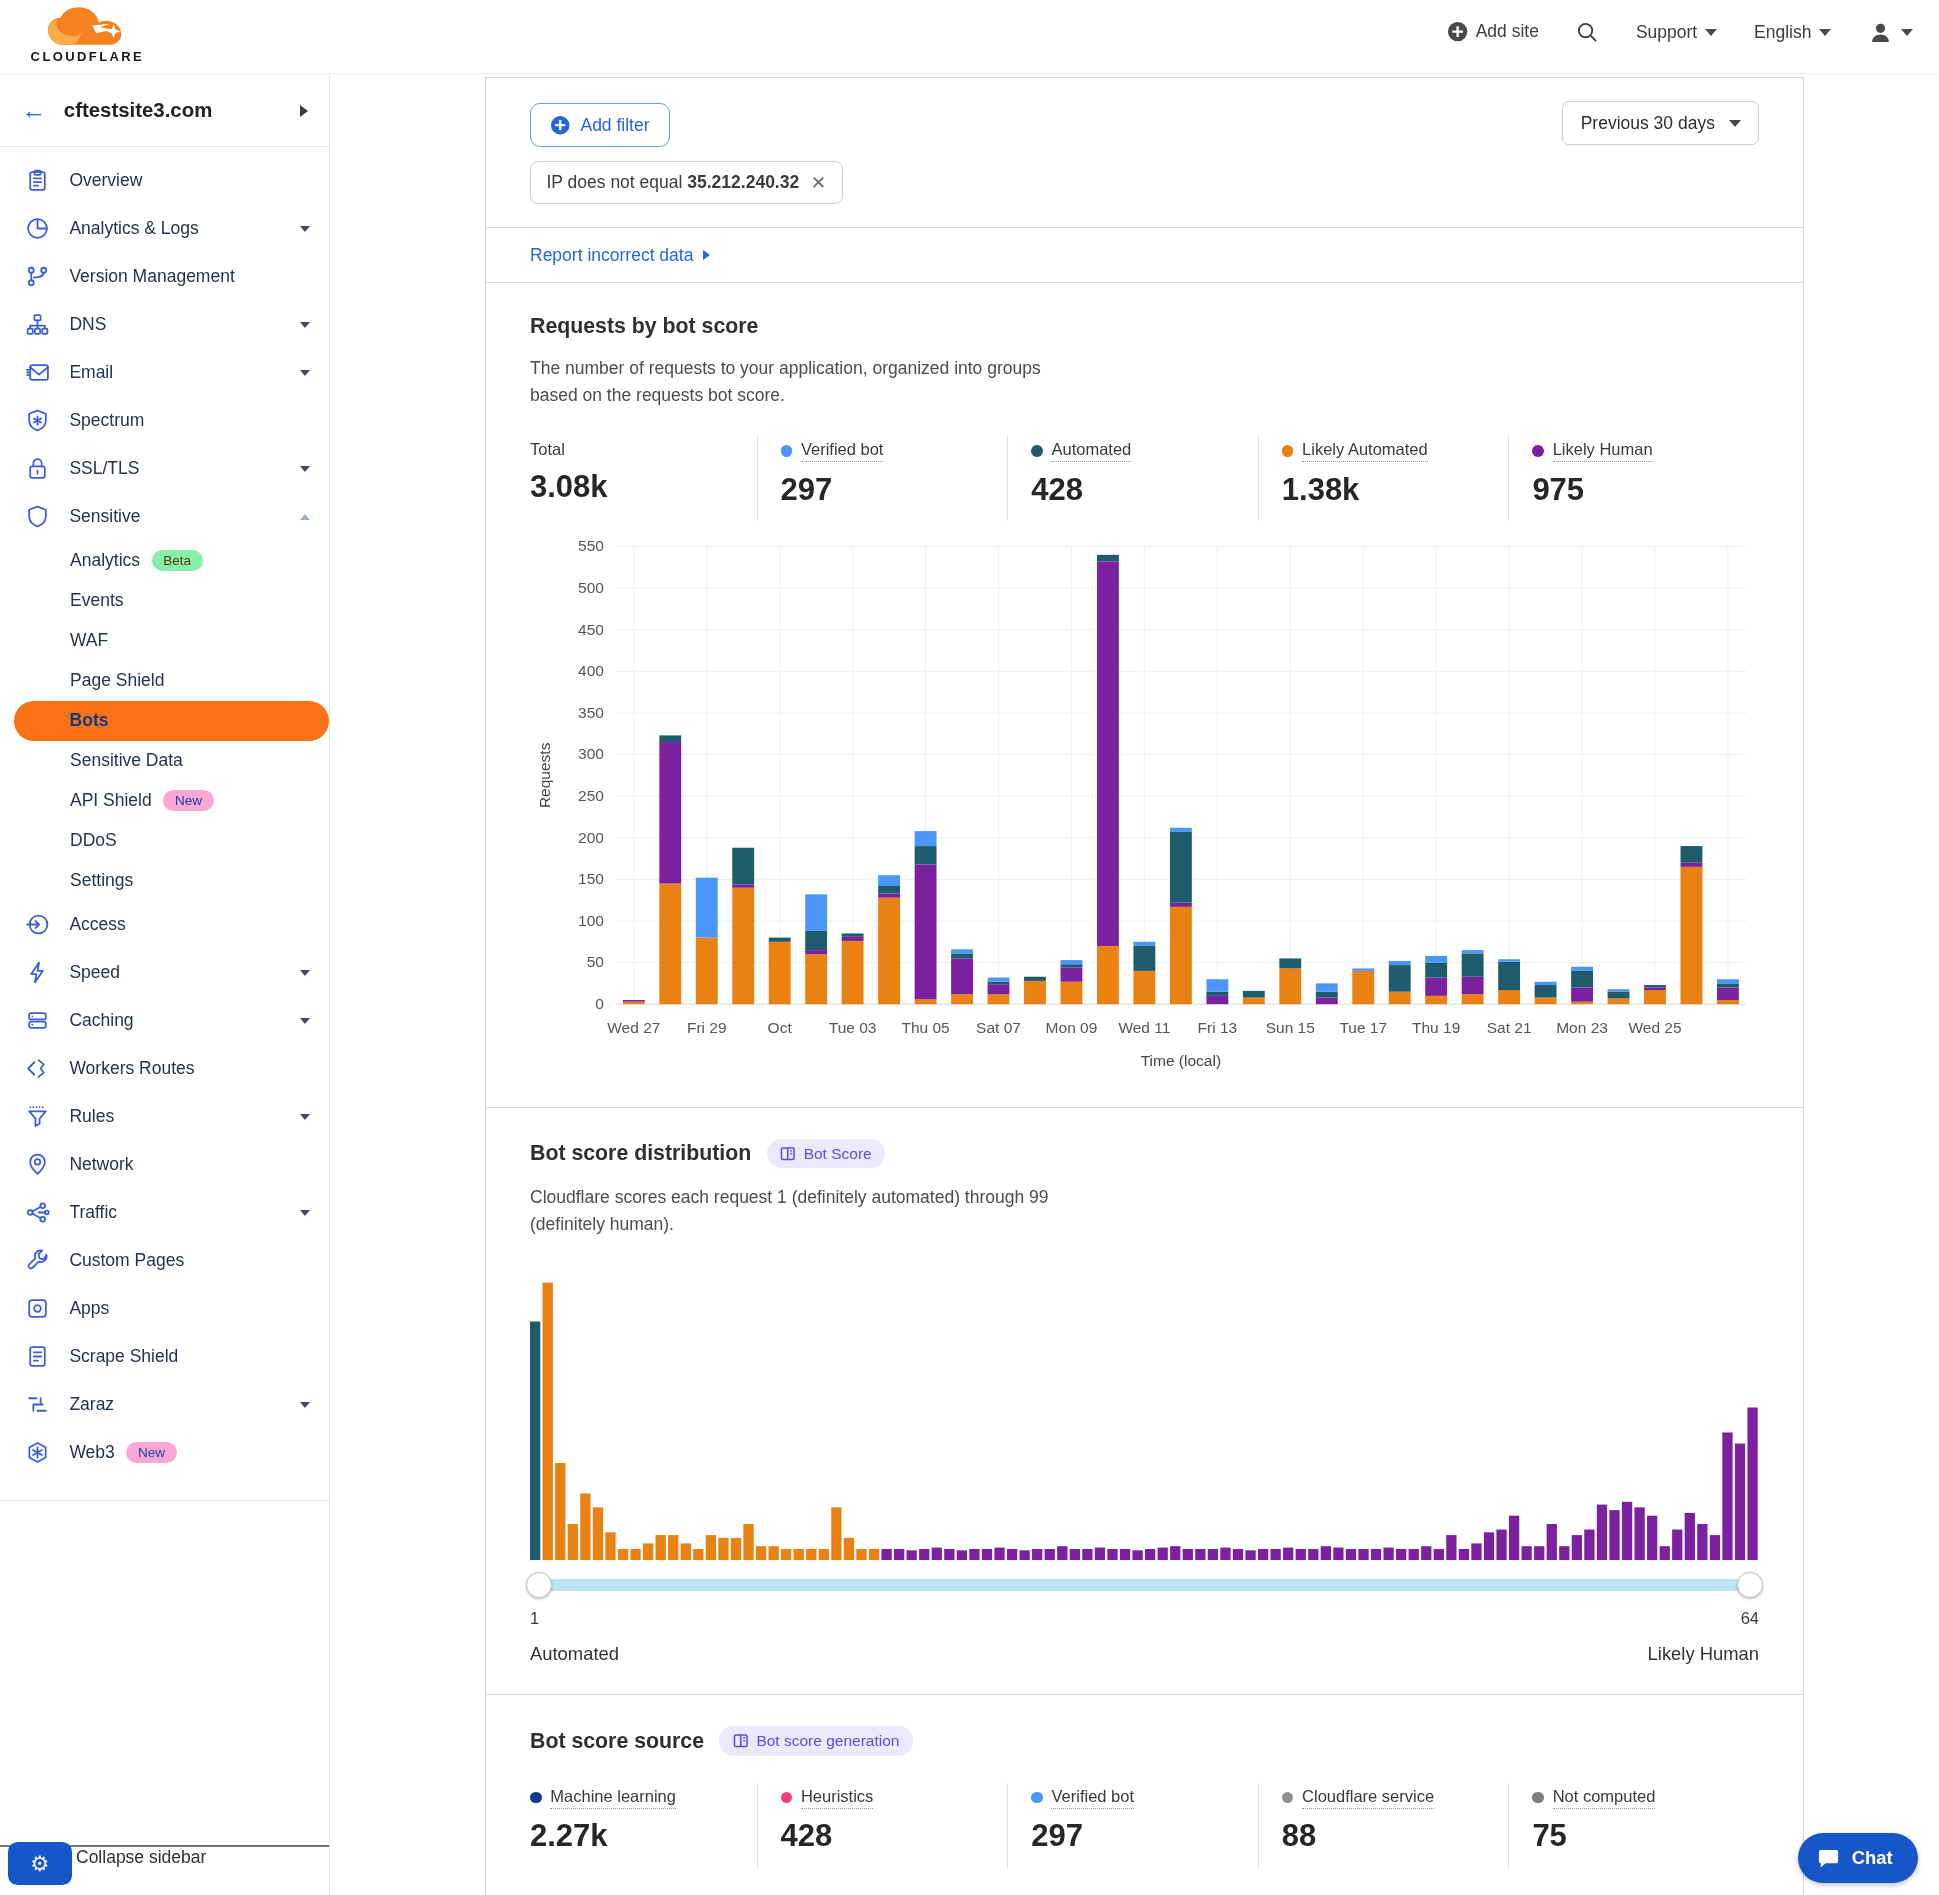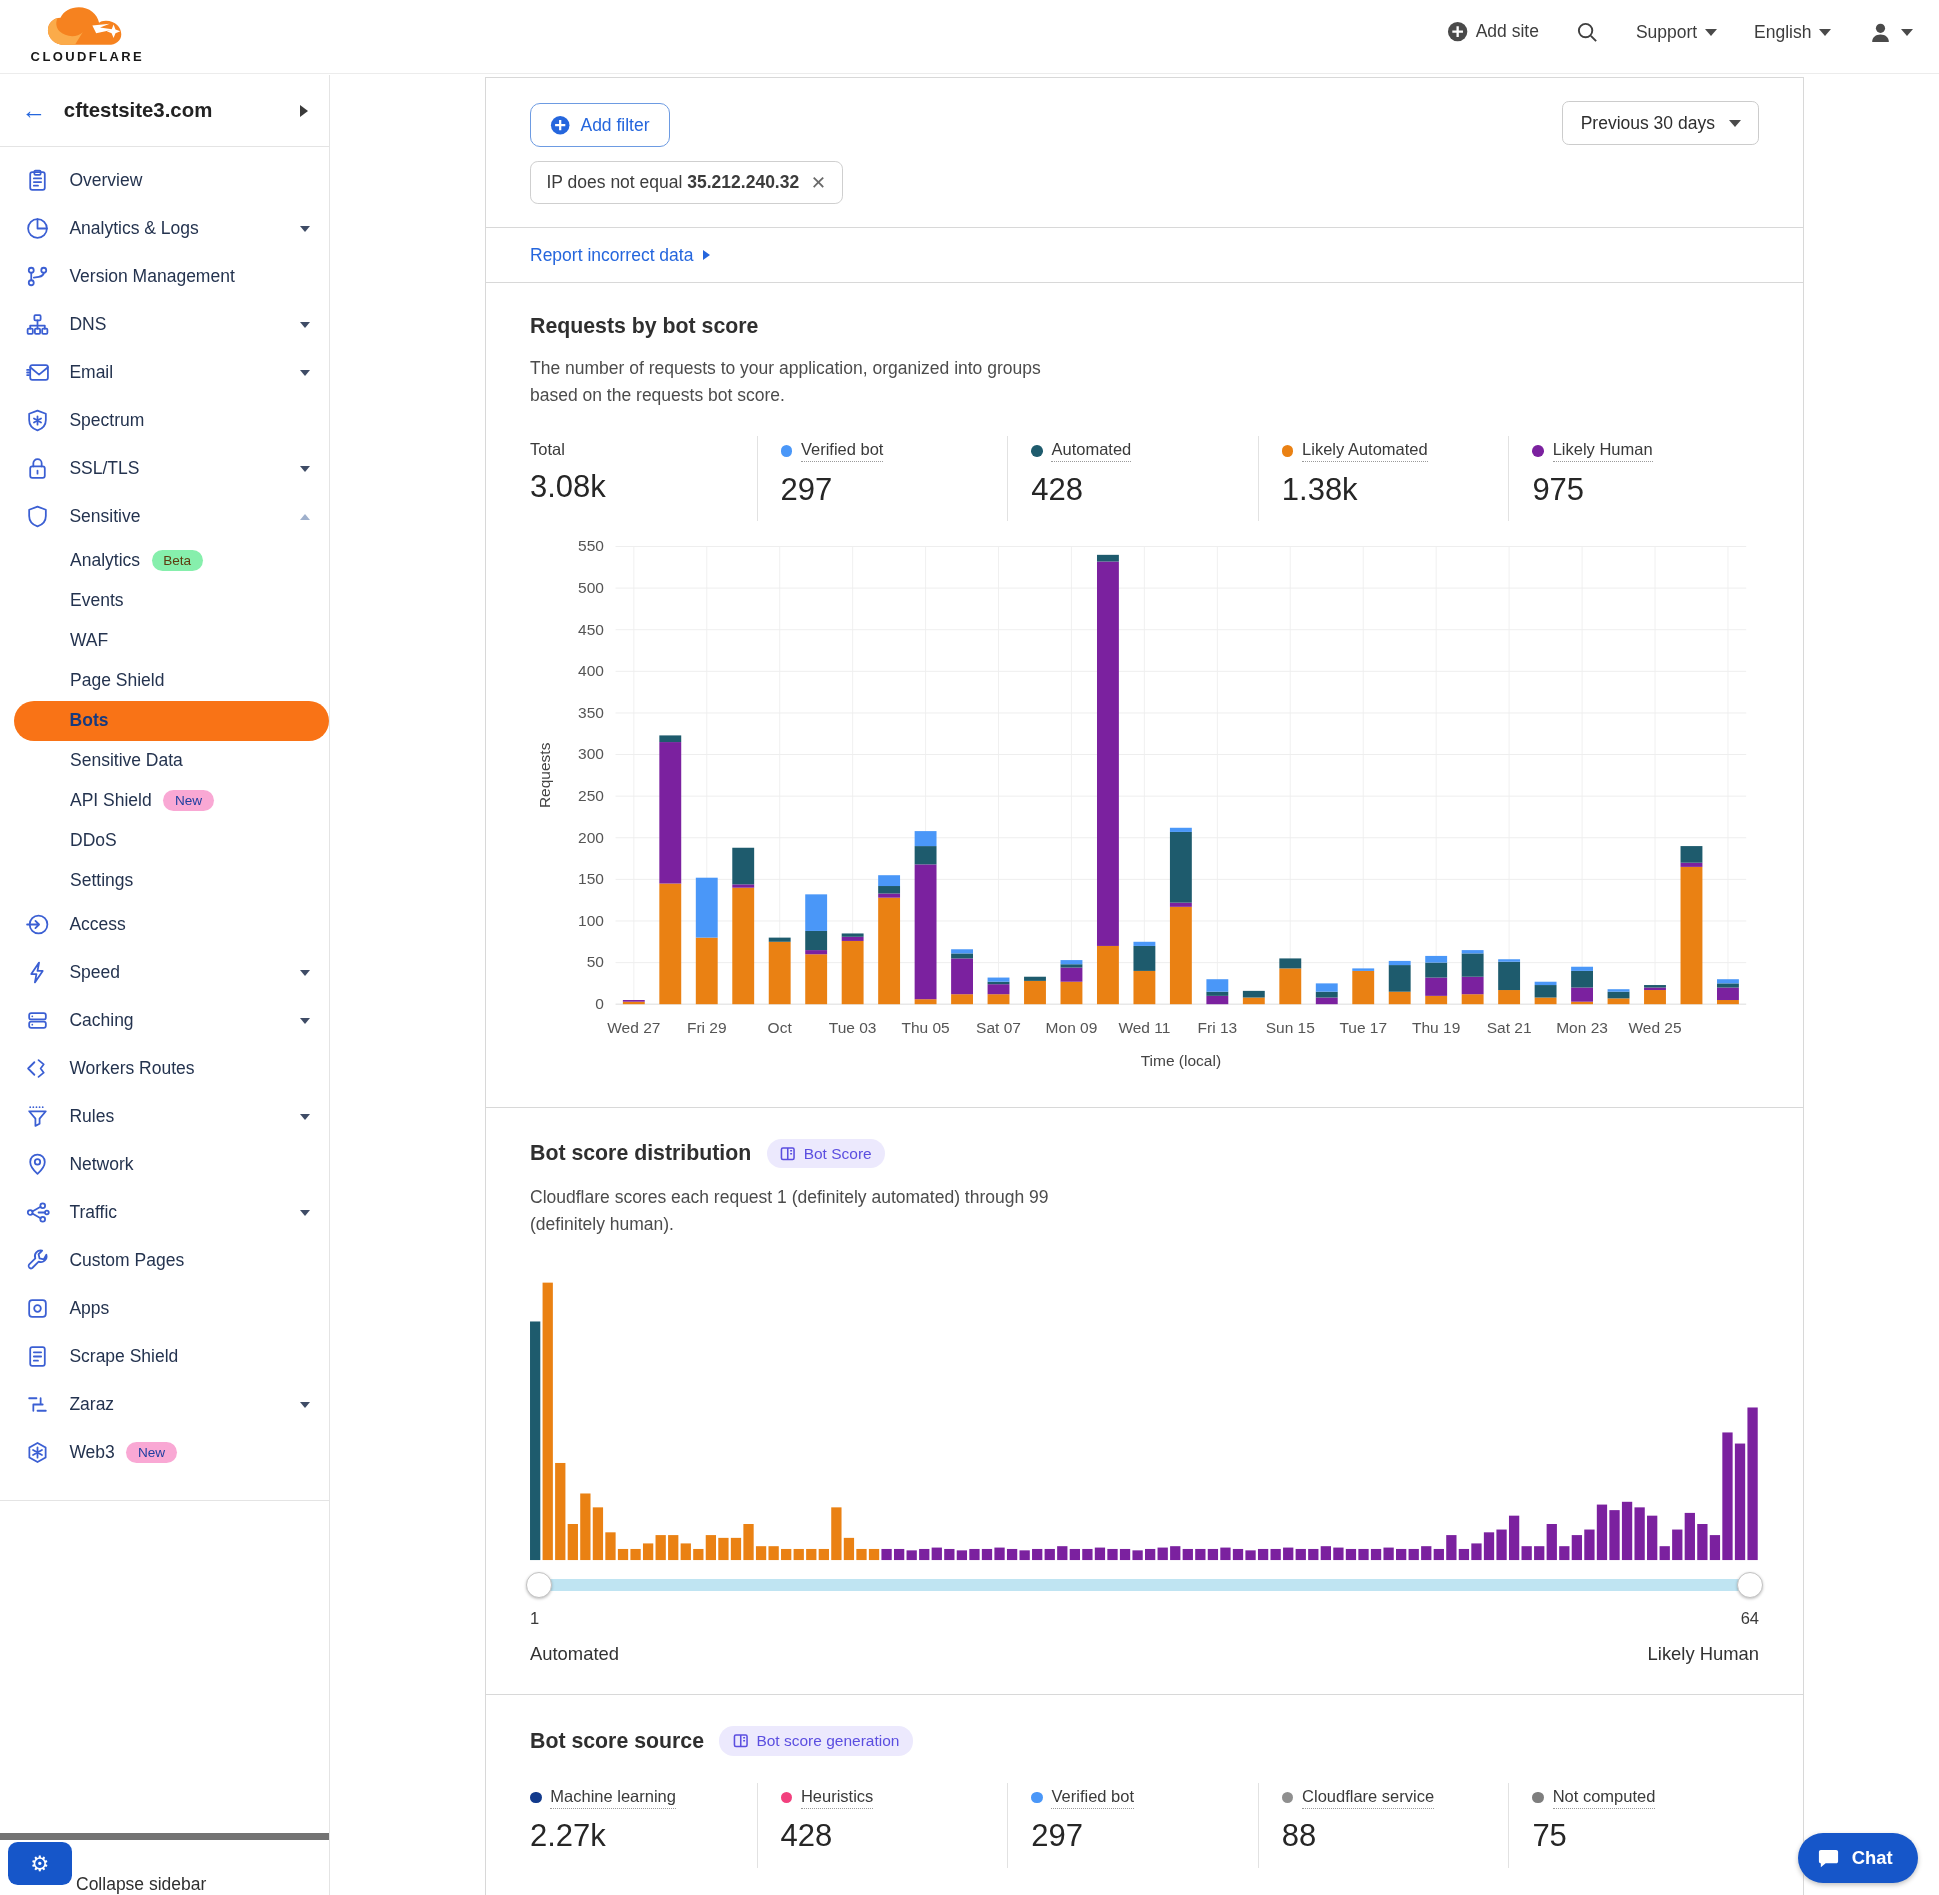--- a/index.html
+++ b/index.html
@@ -35,22 +35,22 @@
   .sub-item.active { background:#f97316; border-radius:21.3px; margin:0 0 0 13.6px; padding-left:56px;
                      font-weight:bold; color:#173a7e; }
   .badge { font-size:13.6px; padding:2.9px 11.6px; border-radius:11.6px; white-space:nowrap; }
   .badge.beta { background:#86efac; color:#5d3d10; }
   .badge.new  { background:#f9a8d4; color:#1e3fa0; }
   .caret-sm { width:0; height:0; border-left:5.8px solid transparent; border-right:5.8px solid transparent;
               border-top:6.8px solid #3f4c66; }
   .caret-up { width:0; height:0; border-left:5.8px solid transparent; border-right:5.8px solid transparent;
               border-bottom:6.8px solid #9fb0cc; }
   .side-divider { border-top:1px solid #e4e4e4; margin-top:23px; }
-  .side-bottom { position:absolute; bottom:0; left:0; width:329px; border-top:7px solid #737373;
-                 height:62px; display:flex; align-items:flex-end; }
+  .side-bottom { position:absolute; bottom:0; left:0; width:329px; border-top:2px solid #737373;
+                 height:50px; display:flex; align-items:flex-start; }
   .gear-btn { position:absolute; left:7.8px; bottom:9.7px; width:64px; height:43px; background:#1656c9;
               border:none; border-radius:9.7px; color:#fff; font-size:21.3px; cursor:pointer; z-index:9; }
   .collapse-lbl { margin-left:76px; font-size:17.5px; color:#303030; cursor:pointer; }
 
   
   .main-card { position:absolute; left:485px; top:77px; width:1319px; border:1px solid #d8d8d8;
                background:#fff; }
   .filter-sec { position:relative; padding:25px 44px 23px 44px; border-bottom:1px solid #d8d8d8; }
   .add-filter { display:inline-flex; align-items:center; gap:9.7px; border:1px solid #6d9be2; border-radius:10px;
                 padding:10.7px 19.4px; color:#2566dd; font-size:17.5px; background:#fff; cursor:pointer; }
@@ -73,21 +73,21 @@
   .pill { display:inline-flex; align-items:center; gap:7.8px; background:#ece9fd; color:#5b4ee0;
           font-size:15.5px; padding:5.8px 13.6px; border-radius:14.6px; cursor:pointer; }
   .sec-desc { margin-top:15.5px; font-size:17.5px; color:#4c4c4c; line-height:1.55; max-width:524px; }
 
   .stats-row { display:flex; margin-top:27px; }
   .stat { flex:1; padding:3.9px 0 13.6px 23px; border-left:1px solid #e2e2e2; }
   .stat:first-child { border-left:none; padding-left:0; }
   .stat-label { display:inline-flex; align-items:center; gap:8.7px; font-size:16.5px; color:#3a3a3a; }
   .stat-label .u { border-bottom:1.9px dotted #9a9a9a; padding-bottom:1.9px; }
   .dot { width:11.6px; height:11.6px; border-radius:50%; display:inline-block; }
-  .stat-value { margin-top:9.7px; font-size:31px; font-weight:normal; color:#262626; }
+  .stat-value { margin-top:9.7px; font-size:31px; font-weight:bold; color:#262626; }
 
   .chart-wrap { margin-top:9.7px; }
   .axis-text { font-size:16px; fill:#555; }
   .axis-label { font-size:16px; fill:#444; }
 
   
   .hist-wrap { margin-top:33px; }
   .slider { position:relative; margin:3.9px 1.9px 0 1.9px; height:29px; }
   .slider .track { position:absolute; left:0; right:0; top:8.7px; height:12.6px; border-radius:6.8px; background:#bfe4f2; }
   .handle { position:absolute; top:1.9px; width:26px; height:26px; border-radius:50%; background:#fff;

